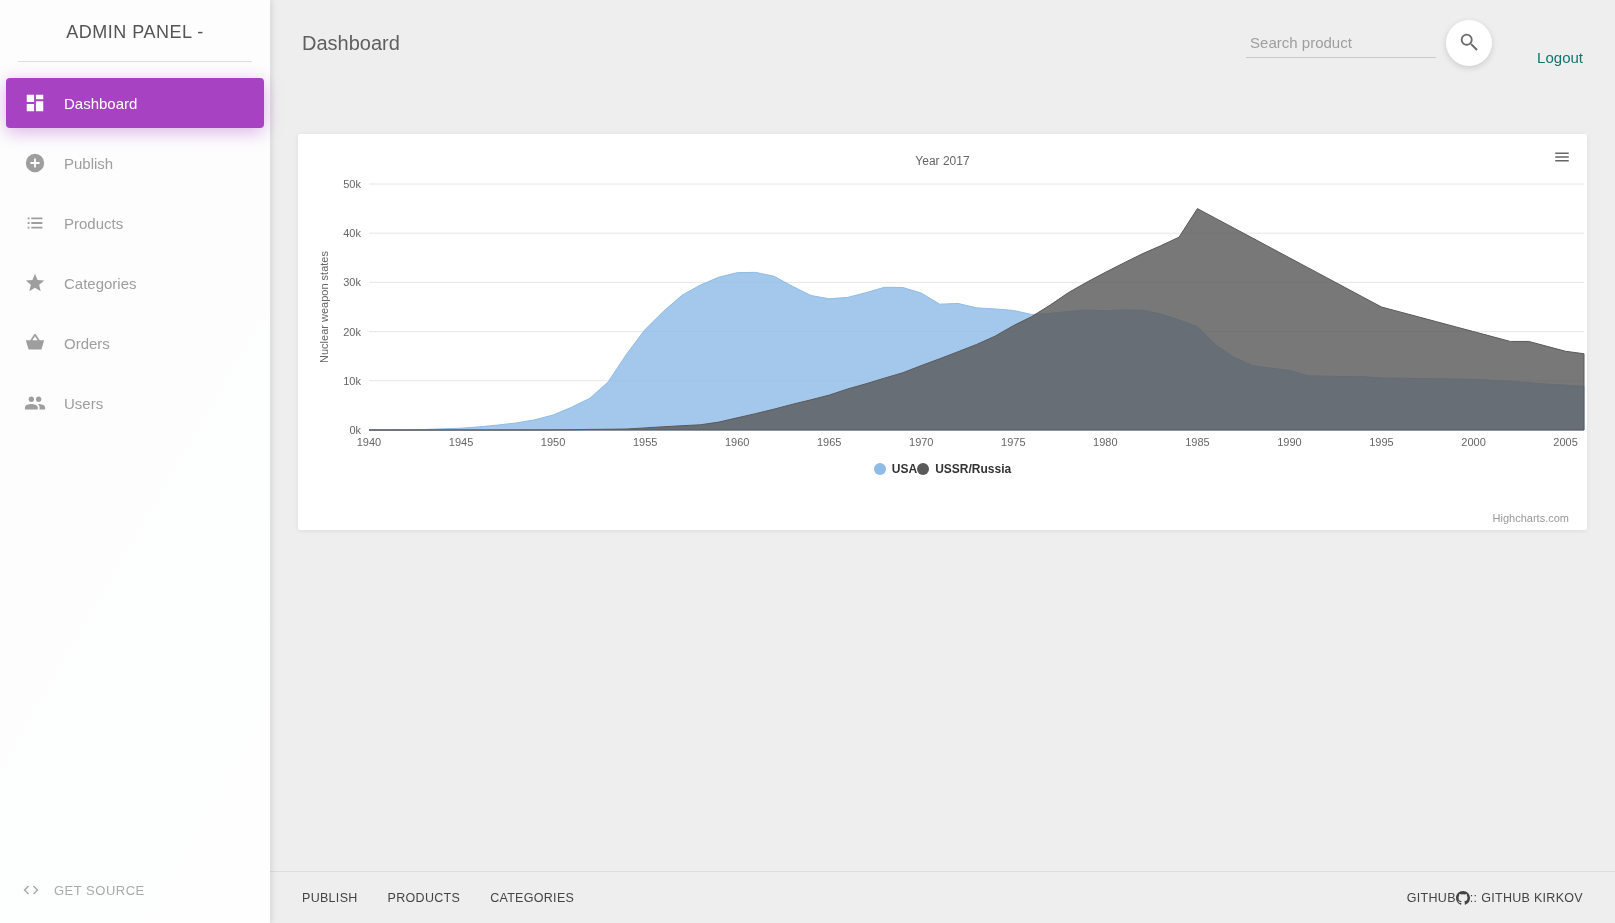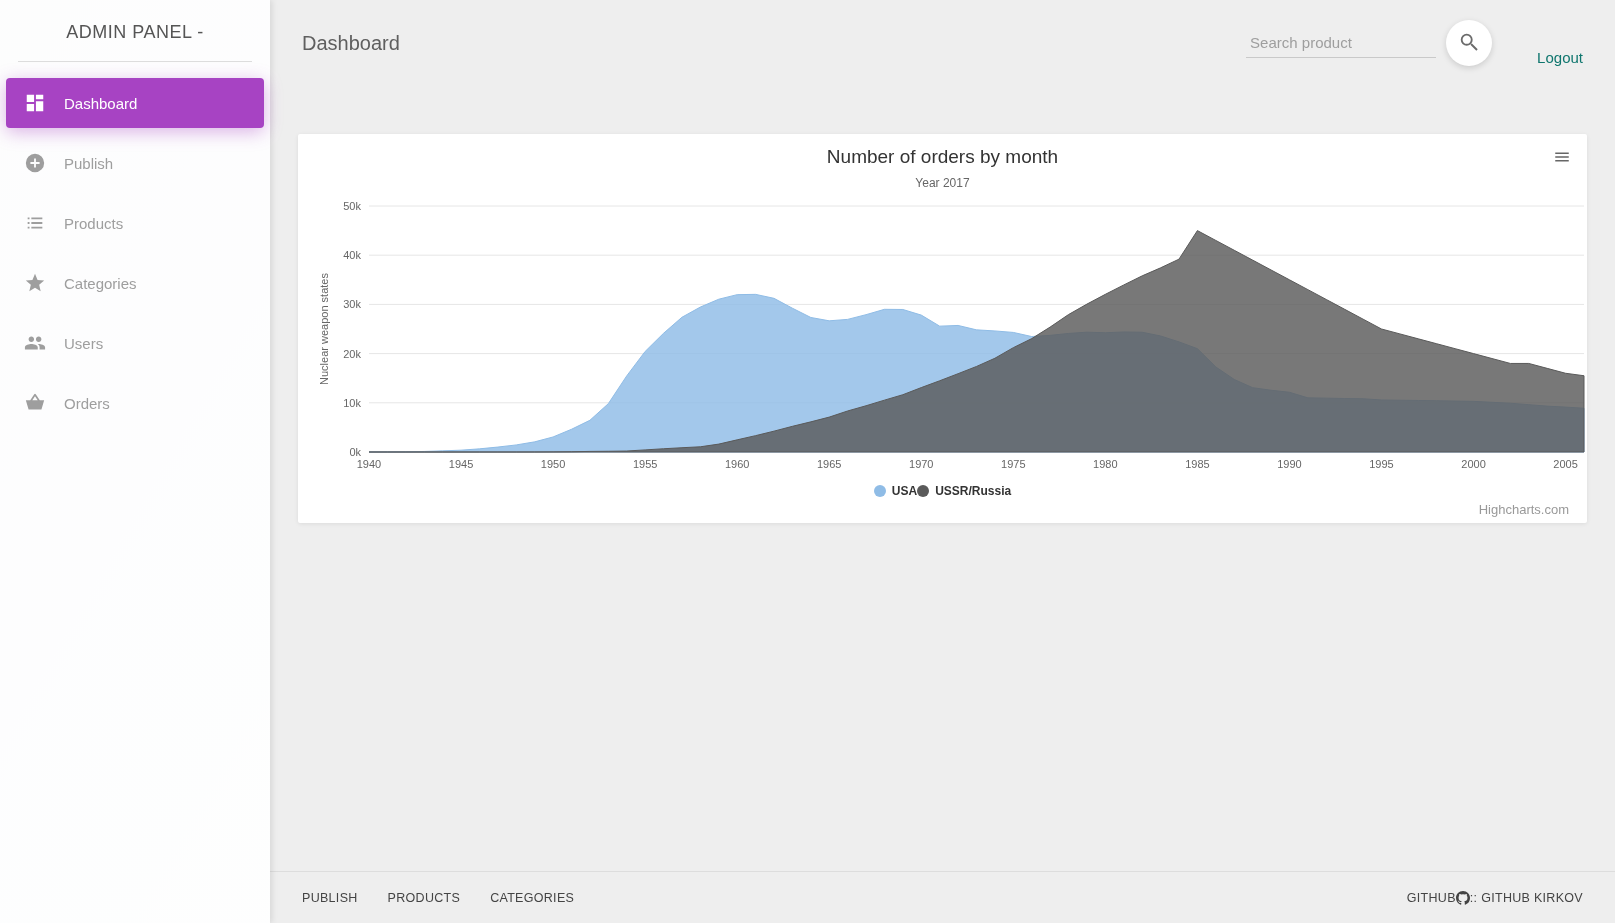--- a/index.html
+++ b/index.html
@@ -39,21 +39,21 @@
 .chart-menu { position: absolute; right: 16px; top: 14px; cursor: pointer; color: #666; }
 .chart-menu svg { width: 18px; height: 18px; fill: currentColor; }
 .chart-title { text-align: center; font-size: 19px; color: #333; font-weight: 400; }
 .chart-subtitle { text-align: center; font-size: 12px; color: #666; margin-top: 8px; }
 .chart-svg { display: block; margin-top: 6px; }
 .axis-text { font-size: 11px; fill: #666; }
 .ylabel { font-size: 11px; fill: #666; }
 .legend { display: flex; justify-content: center; padding: 8px 0 4px; font-size: 12px; font-weight: bold; color: #333; }
 .legend .item { display: flex; align-items: center; gap: 6px; cursor: pointer; }
 .legend .dot { width: 12px; height: 12px; border-radius: 50%; }
-.credits { text-align: right; font-size: 13px; color: #999; padding-right: 2px; }
+.credits { text-align: right; font-size: 11px; color: #999; padding-right: 2px; margin-top: 32px; }
 
 .footer { border-top: 1px solid #ddd; padding: 18px 32px; display: flex; align-items: center; font-size: 12.5px; color: #444; letter-spacing: 0.3px; background:#eeeeee; }
 .footer .links { display: flex; gap: 30px; }
 .footer .links a { color: #444; text-decoration: none; cursor: pointer; }
 .footer .right { margin-left: auto; display: flex; align-items: center; }
 .footer .right svg { width: 14px; height: 14px; fill: #444; vertical-align: middle; }
 </style>
 </head>
 <body>
 
@@ -89,34 +89,42 @@
         <span class="ico">
           <svg viewBox="0 0 24 24">
             <path d="M12 17.27 18.18 21 16.54 13.97 22 9.24l-7.19-.61L12 2 9.19 8.63 2 9.24l5.46 4.73L5.82 21 12 17.27z"></path>
           </svg>
         </span>
         <span>Categories</span>
       </li>
       <li>
         <span class="ico">
           <svg viewBox="0 0 24 24">
+            <path d="M17.21 9l-4.38-6.56a1 1 0 0 0-1.66 0L6.79 9H2l3 10h14l3-10h-4.79zM12 4.6 14.93 9H9.07L12 4.6z"></path>
+          </svg>
+        </span>
+        <span>Orders</span>
+      </li>
+      <li>
+        <span class="ico">
+          <svg viewBox="0 0 24 24">
             <path d="M16 11c1.66 0 3-1.34 3-3s-1.34-3-3-3-3 1.34-3 3 1.34 3 3 3zM8 11c1.66 0 3-1.34 3-3S9.66 5 8 5 5 6.34 5 8s1.34 3 3 3zm0 2c-2.33 0-7 1.17-7 3.5V19h14v-2.5C15 14.17 10.33 13 8 13zm8 0c-.29 0-.62.02-.97.05 1.16.84 1.97 1.97 1.97 3.45V19h6v-2.5c0-2.33-4.67-3.5-7-3.5z"></path>
           </svg>
         </span>
         <span>Users</span>
       </li>
-      <li>
-        <span class="ico">
-          <svg viewBox="0 0 24 24">
-            <path d="M17.21 9l-4.38-6.56a1 1 0 0 0-1.66 0L6.79 9H2l3 10h14l3-10h-4.79zM12 4.6 14.93 9H9.07L12 4.6z"></path>
-          </svg>
-        </span>
-        <span>Orders</span>
-      </li>
     </ul>
+  <div class="sidebar-footer">
+    <span class="ico">
+      <svg viewBox="0 0 24 24">
+          <path d="M9.4 16.6 4.8 12l4.6-4.6L8 6l-6 6 6 6 1.4-1.4zm5.2 0L19.2 12l-4.6-4.6L16 6l6 6-6 6-1.4-1.4z"></path>
+        </svg>
+    </span>
+    <span>GET SOURCE</span>
+  </div>
 </aside>
 
 <div class="main">
   <div class="topbar">
     <div class="page-title">Dashboard</div>
     <div class="top-right">
       <div class="search-wrap">
         <input class="search-input" placeholder="Search product" style="">
         <button class="search-btn">
           <span>
@@ -132,21 +140,20 @@
 
   <div class="content">
     <div class="card">
       <div class="chart-menu">
         <span>
           <svg viewBox="0 0 24 24">
               <path d="M3 6h18v2H3V6zm0 5h18v2H3v-2zm0 5h18v2H3v-2z"></path>
             </svg>
         </span>
       </div>
-      <div class="chart-title">Number of orders by month</div>
       <div class="chart-subtitle">Year 2017</div>
       <svg id="chart" class="chart-svg" width="1280" height="280" viewBox="0 0 1280 280">
           <line x1="55" x2="1270" y1="256" y2="256" stroke="#e6e6e6" stroke-width="1"></line>
           <text x="47" y="260" text-anchor="end" class="axis-text">0k</text>
           <line x1="55" x2="1270" y1="206.8" y2="206.8" stroke="#e6e6e6" stroke-width="1"></line>
           <text x="47" y="210.8" text-anchor="end" class="axis-text">10k</text>
           <line x1="55" x2="1270" y1="157.6" y2="157.6" stroke="#e6e6e6" stroke-width="1"></line>
           <text x="47" y="161.6" text-anchor="end" class="axis-text">20k</text>
           <line x1="55" x2="1270" y1="108.4" y2="108.4" stroke="#e6e6e6" stroke-width="1"></line>
           <text x="47" y="112.4" text-anchor="end" class="axis-text">30k</text>

